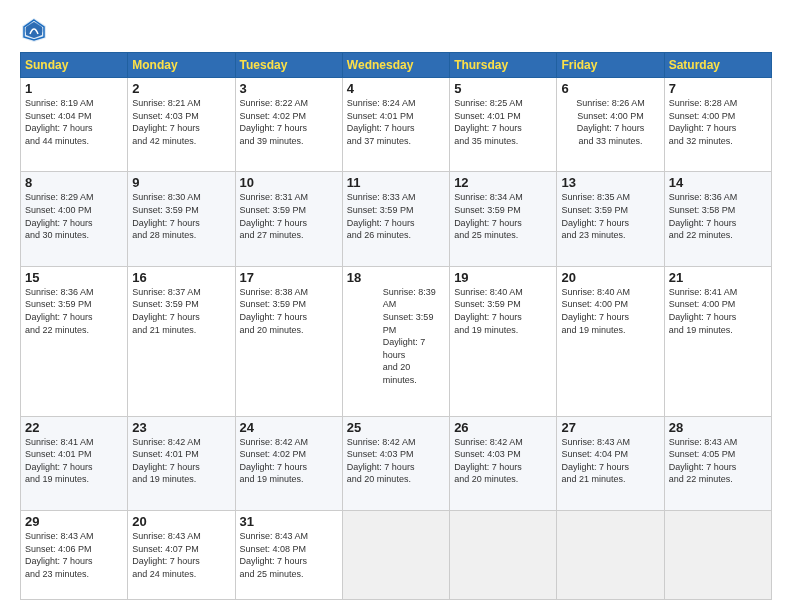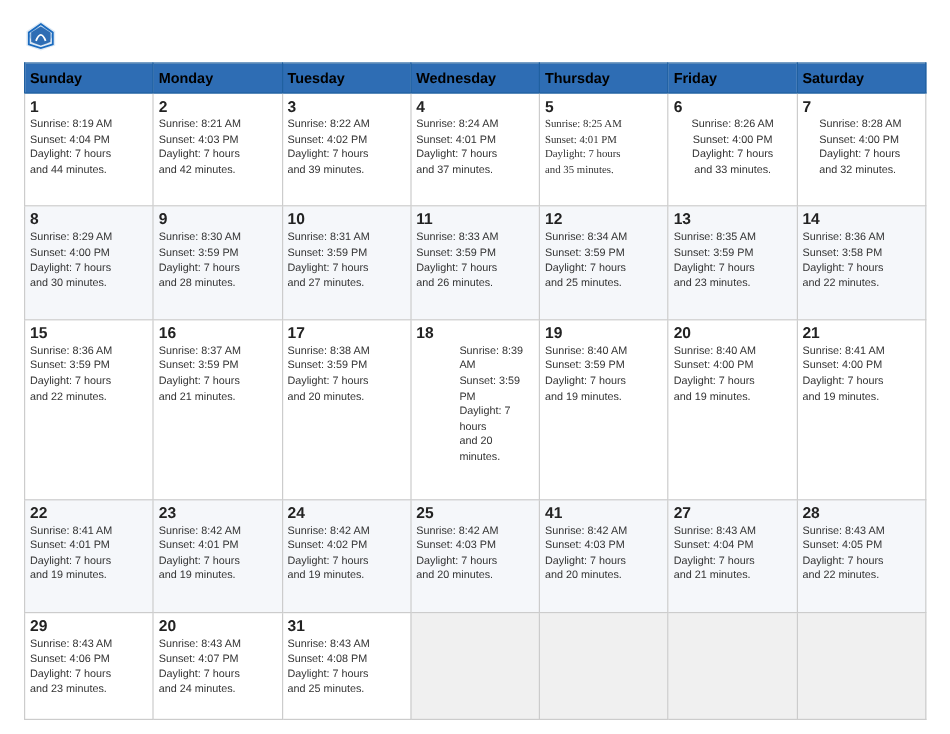--- a/index.html
+++ b/index.html
@@ -62,21 +62,21 @@
     }
     .calendar {
       flex: 1;
       border: 1px solid #ccc;
       border-collapse: collapse;
       width: 100%;
       table-layout: fixed;
     }
     .calendar th {
       background-color: #2e6db4;
-      color: #000000;
+      color: #fde047;
       font-size: 12px;
       font-weight: bold;
       padding: 5px 4px;
       text-align: left;
       border: 1px solid #2060a0;
     }
     .calendar td {
       vertical-align: top;
       border: 1px solid #ccc;
       padding: 3px 4px;
@@ -168,35 +168,35 @@
           </td>
           <td>
             <span class="day-num">4</span>
             <div class="cell-text" style="white-space: pre-line;">Sunrise: 8:24 AM
 Sunset: 4:01 PM
 Daylight: 7 hours
 and 37 minutes.</div>
           </td>
           <td>
             <span class="day-num">5</span>
-            <div class="cell-text" style="white-space: pre-line; font-family: Liberation Serif, serif;">Sunrise: 8:25 AM
+            <div class="cell-text" style="white-space: pre-line;">Sunrise: 8:25 AM
 Sunset: 4:01 PM
 Daylight: 7 hours
 and 35 minutes.</div>
           </td>
           <td>
             <span class="day-num">6</span>
             <div class="cell-text" style="white-space: pre-line; text-align: center;">Sunrise: 8:26 AM
 Sunset: 4:00 PM
 Daylight: 7 hours
 and 33 minutes.</div>
           </td>
           <td>
             <span class="day-num">7</span>
-            <div class="cell-text" style="white-space: pre-line; margin-left: 14px;">Sunrise: 8:28 AM
+            <div class="cell-text" style="white-space: pre-line;">Sunrise: 8:28 AM
 Sunset: 4:00 PM
 Daylight: 7 hours
 and 32 minutes.</div>
           </td>
         </tr>
         <tr>
           <td>
             <span class="day-num">8</span>
             <div class="cell-text" style="white-space: pre-line;">Sunrise: 8:29 AM
 Sunset: 4:00 PM
@@ -320,21 +320,21 @@
 and 19 minutes.</div>
           </td>
           <td>
             <span class="day-num">25</span>
             <div class="cell-text" style="white-space: pre-line;">Sunrise: 8:42 AM
 Sunset: 4:03 PM
 Daylight: 7 hours
 and 20 minutes.</div>
           </td>
           <td>
-            <span class="day-num">41</span>
+            <span class="day-num">26</span>
             <div class="cell-text" style="white-space: pre-line;">Sunrise: 8:42 AM
 Sunset: 4:03 PM
 Daylight: 7 hours
 and 20 minutes.</div>
           </td>
           <td>
             <span class="day-num">27</span>
             <div class="cell-text" style="white-space: pre-line;">Sunrise: 8:43 AM
 Sunset: 4:04 PM
 Daylight: 7 hours

